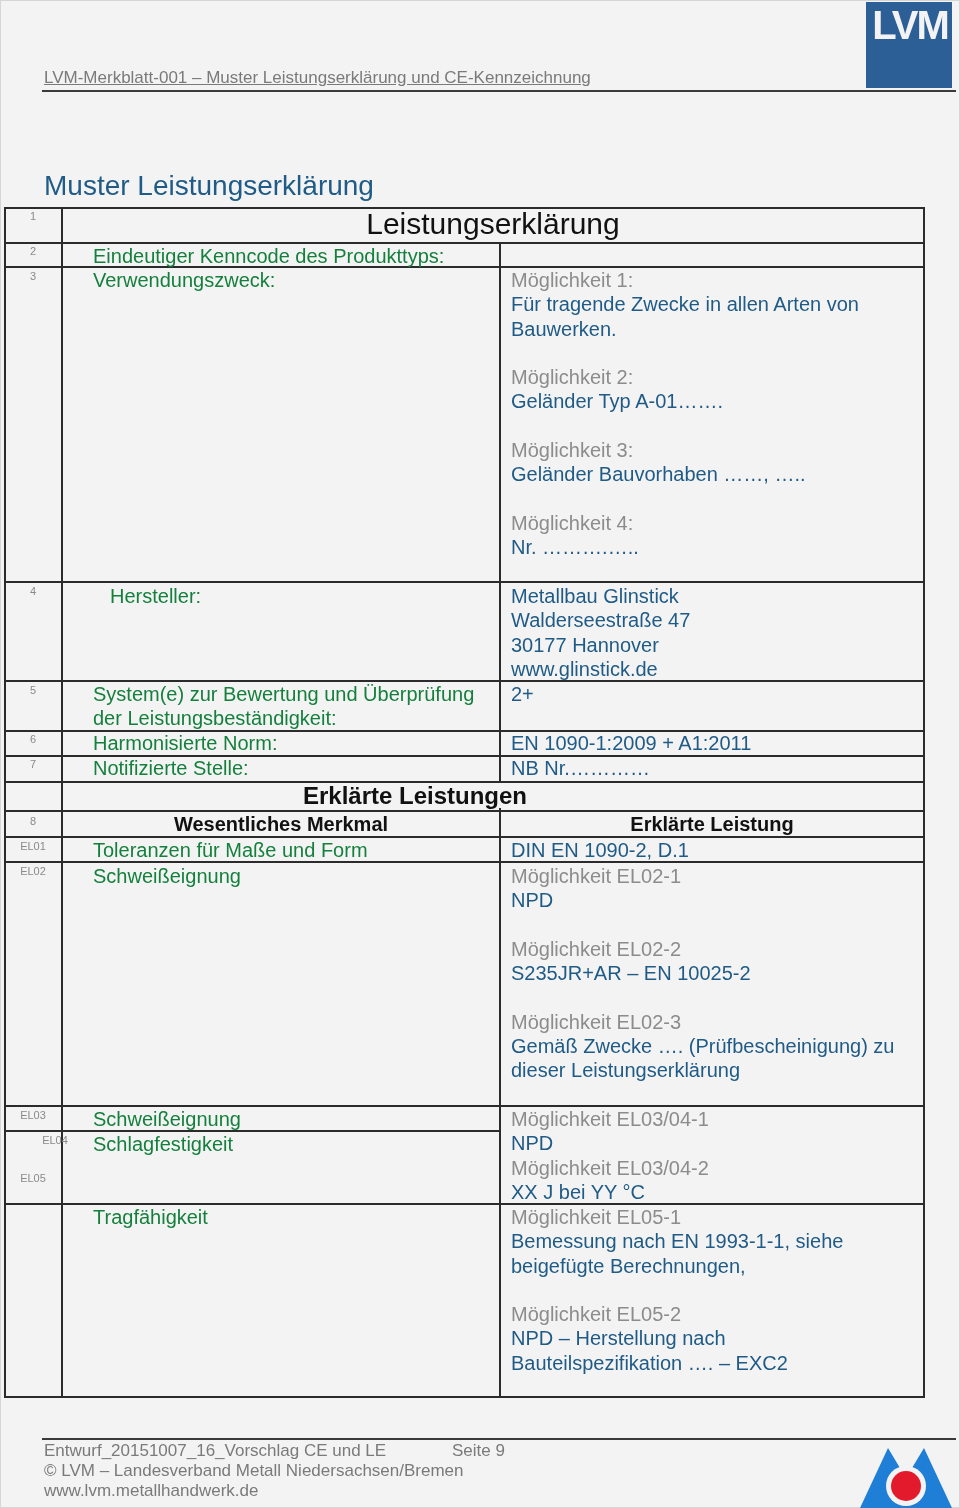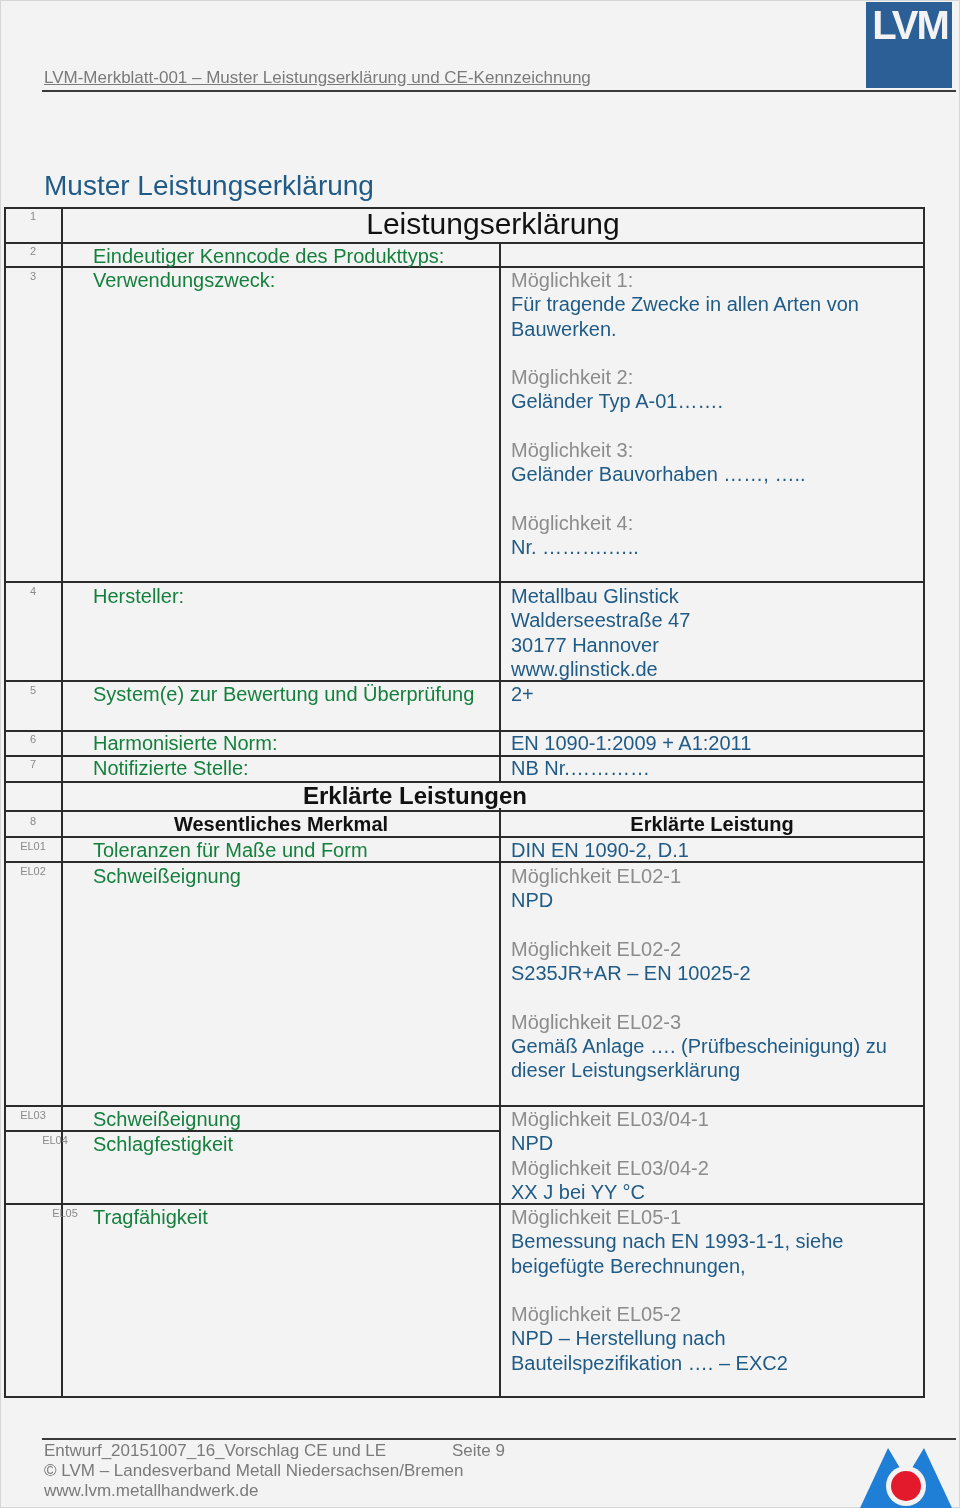--- a/index.html
+++ b/index.html
@@ -100,31 +100,32 @@
     <span class="txt">Geländer Typ A-01…….</span>
     <span class="gap"></span>
     <span class="opt">Möglichkeit 3:</span>
     <span class="txt">Geländer Bauvorhaben ……, …..</span>
     <span class="gap"></span>
     <span class="opt">Möglichkeit 4:</span>
     <span class="txt">Nr. ……….…..</span>
   </div>
 
   <div class="num" style="left:0; top:378px;">4</div>
-  <div class="lbl" style="left:69px; top:377px;">Hersteller:</div>
+  <div class="lbl" style="left:86px; top:377px;">Hersteller:</div>
   <div class="val" style="left:507px; top:377px;">
     <span class="txt">Metallbau Glinstick</span>
     <span class="txt">Walderseestraße 47</span>
     <span class="txt">30177 Hannover</span>
     <span class="txt">www.glinstick.de</span>
   </div>
 
   <div class="num" style="left:0; top:477px;">5</div>
   <div class="lbl" style="left:69px; top:475px;">
     <span style="display:block">System(e) zur Bewertung und Überprüfung</span>
+    <span style="display:block">der Leistungsbeständigkeit:</span>
   </div>
   <div class="val" style="left:507px; top:475px;">
     <span class="txt">2+</span>
   </div>
 
   <div class="num" style="left:0; top:526px;">6</div>
   <div class="lbl" style="left:69px; top:524px;">Harmonisierte Norm:</div>
   <div class="val" style="left:507px; top:524px;">
     <span class="txt">EN 1090-1:2009 + A1:2011</span>
   </div>
@@ -150,36 +151,36 @@
   <div class="num" style="left:0; top:658px;">EL02</div>
   <div class="lbl" style="left:69px; top:657px;">Schweißeignung</div>
   <div class="val" style="left:507px; top:657px; width:405px;">
     <span class="opt">Möglichkeit EL02-1</span>
     <span class="txt">NPD</span>
     <span class="gap"></span>
     <span class="opt">Möglichkeit EL02-2</span>
     <span class="txt">S235JR+AR – EN 10025-2</span>
     <span class="gap"></span>
     <span class="opt">Möglichkeit EL02-3</span>
-    <span class="txt">Gemäß Anlage …. (Prüfbescheinigung) zu</span>
+    <span class="txt">Gemäß Zwecke …. (Prüfbescheinigung) zu</span>
     <span class="txt">dieser Leistungserklärung</span>
   </div>
 
   <div class="num" style="left:0; top:902px;">EL03</div>
   <div class="lbl" style="left:69px; top:900px;">Schweißeignung</div>
   <div class="num" style="left:0; top:927px;padding-left:22px;">EL04</div>
   <div class="lbl" style="left:69px; top:925px;">Schlagfestigkeit</div>
   <div class="val" style="left:507px; top:900px;">
     <span class="opt">Möglichkeit EL03/04-1</span>
     <span class="txt">NPD</span>
     <span class="opt">Möglichkeit EL03/04-2</span>
     <span class="txt">XX J bei YY °C</span>
   </div>
 
-  <div class="num" style="left:0; top:1000px;padding-left:32px;">EL05</div>
+  <div class="num" style="left:0; top:965px;">EL05</div>
   <div class="lbl" style="left:69px; top:998px;">Tragfähigkeit</div>
   <div class="val" style="left:507px; top:998px; width:400px;">
     <span class="opt">Möglichkeit EL05-1</span>
     <span class="txt">Bemessung nach EN 1993-1-1, siehe</span>
     <span class="txt">beigefügte Berechnungen,</span>
     <span class="gap"></span>
     <span class="opt">Möglichkeit EL05-2</span>
     <span class="txt">NPD – Herstellung nach</span>
     <span class="txt">Bauteilspezifikation …. – EXC2</span>
   </div>

